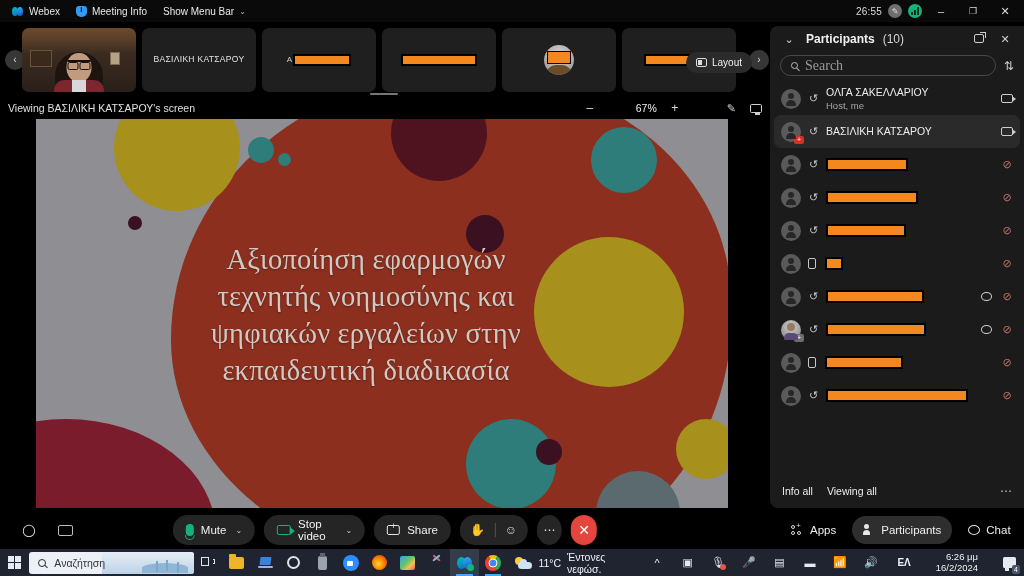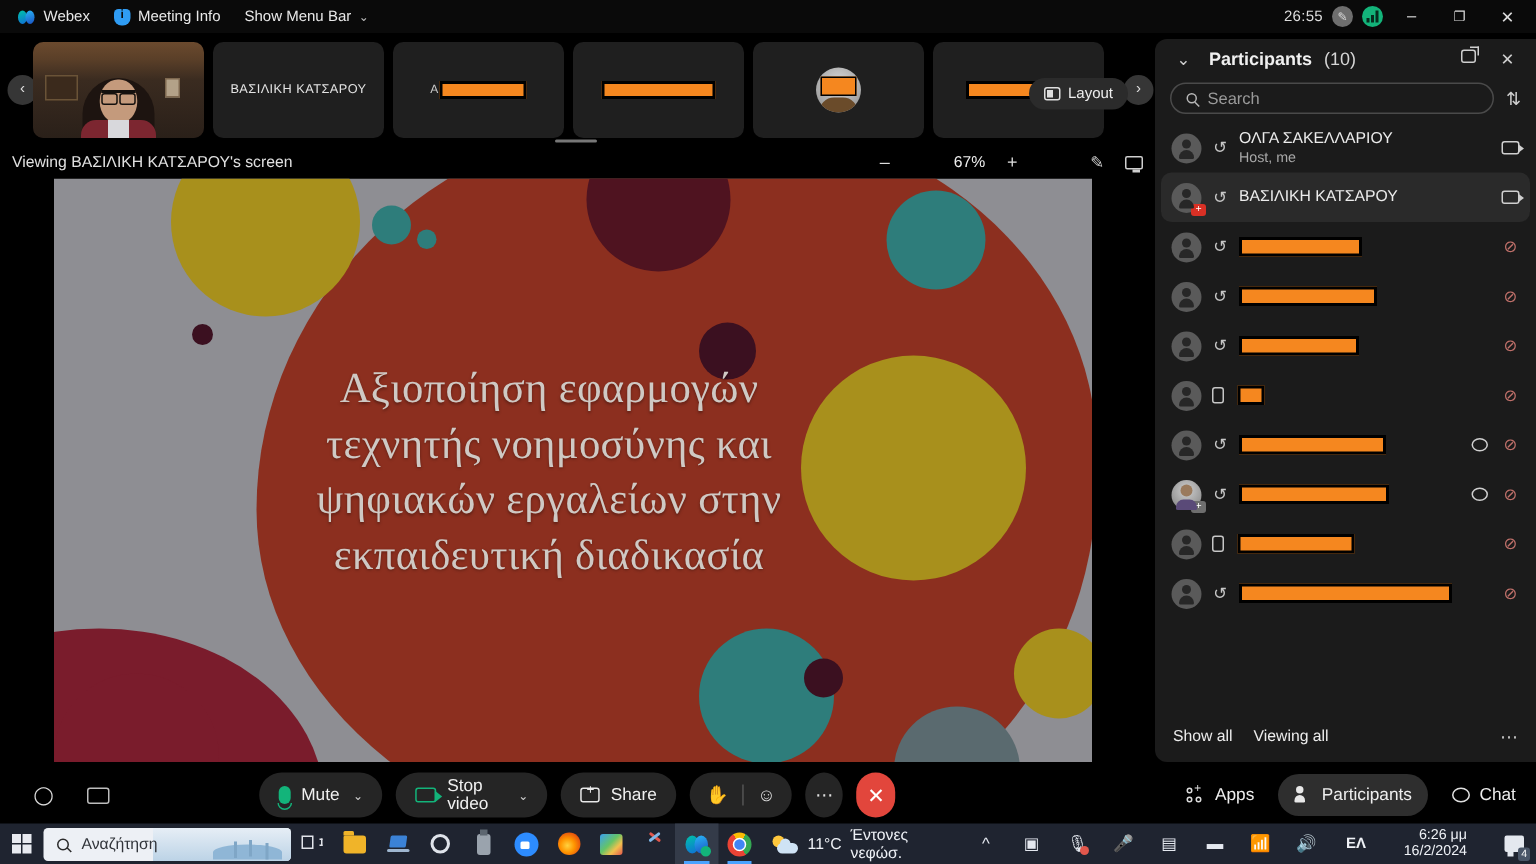--- a/index.html
+++ b/index.html
@@ -316,22 +316,22 @@
   }
   .mag {
     width: 7px; height: 7px; border: 1.2px solid #b8b8b8; border-radius: 50%;
     position: relative; flex: none;
   }
   .mag::after {
     content:""; position:absolute; right:-3px; bottom:-2px; width:4px; height:1.2px;
     background:#b8b8b8; transform: rotate(45deg);
   }
   .searchbox input {
-    background: transparent; border: none; outline: none; color: #ddd; font-size: 11px;
-    font-family: Liberation Sans, sans-serif; width: 100%;
+    background: transparent; border: none; outline: none; color: #ddd; font-size: 14px;
+    font-family: Liberation Serif, serif; width: 100%;
   }
   .searchbox input::placeholder { color: #9a9a9a; }
   .sortico { color: #cfcfcf; font-size: 12px; }
 
   .plist { height: 380px; overflow: hidden; padding: 0 4px; }
   .prow {
     height: 33px; display: flex; align-items: center; gap: 7px; padding: 0 7px;
     border-radius: 7px; position: relative;
   }
   .prow.sel { background: #2a2a2a; }
@@ -812,21 +812,21 @@
         <span class="handico">↺</span>
         <span class="pname-redact" style="width:142px"></span>
         <span class="right-icons">
             <span class="mic-off">⊘</span>
           </span>
       </div>
 
     </div>
 
     <div class="panel-foot">
-      <span>Show all</span>
+      <span>Info all</span>
       <span>Viewing all</span>
       <span class="dots">⋯</span>
     </div>
   </div>
 
   <div class="taskbar">
     <div class="tb-start">
       <span class="win-logo">
           <i></i>
           <i></i>

